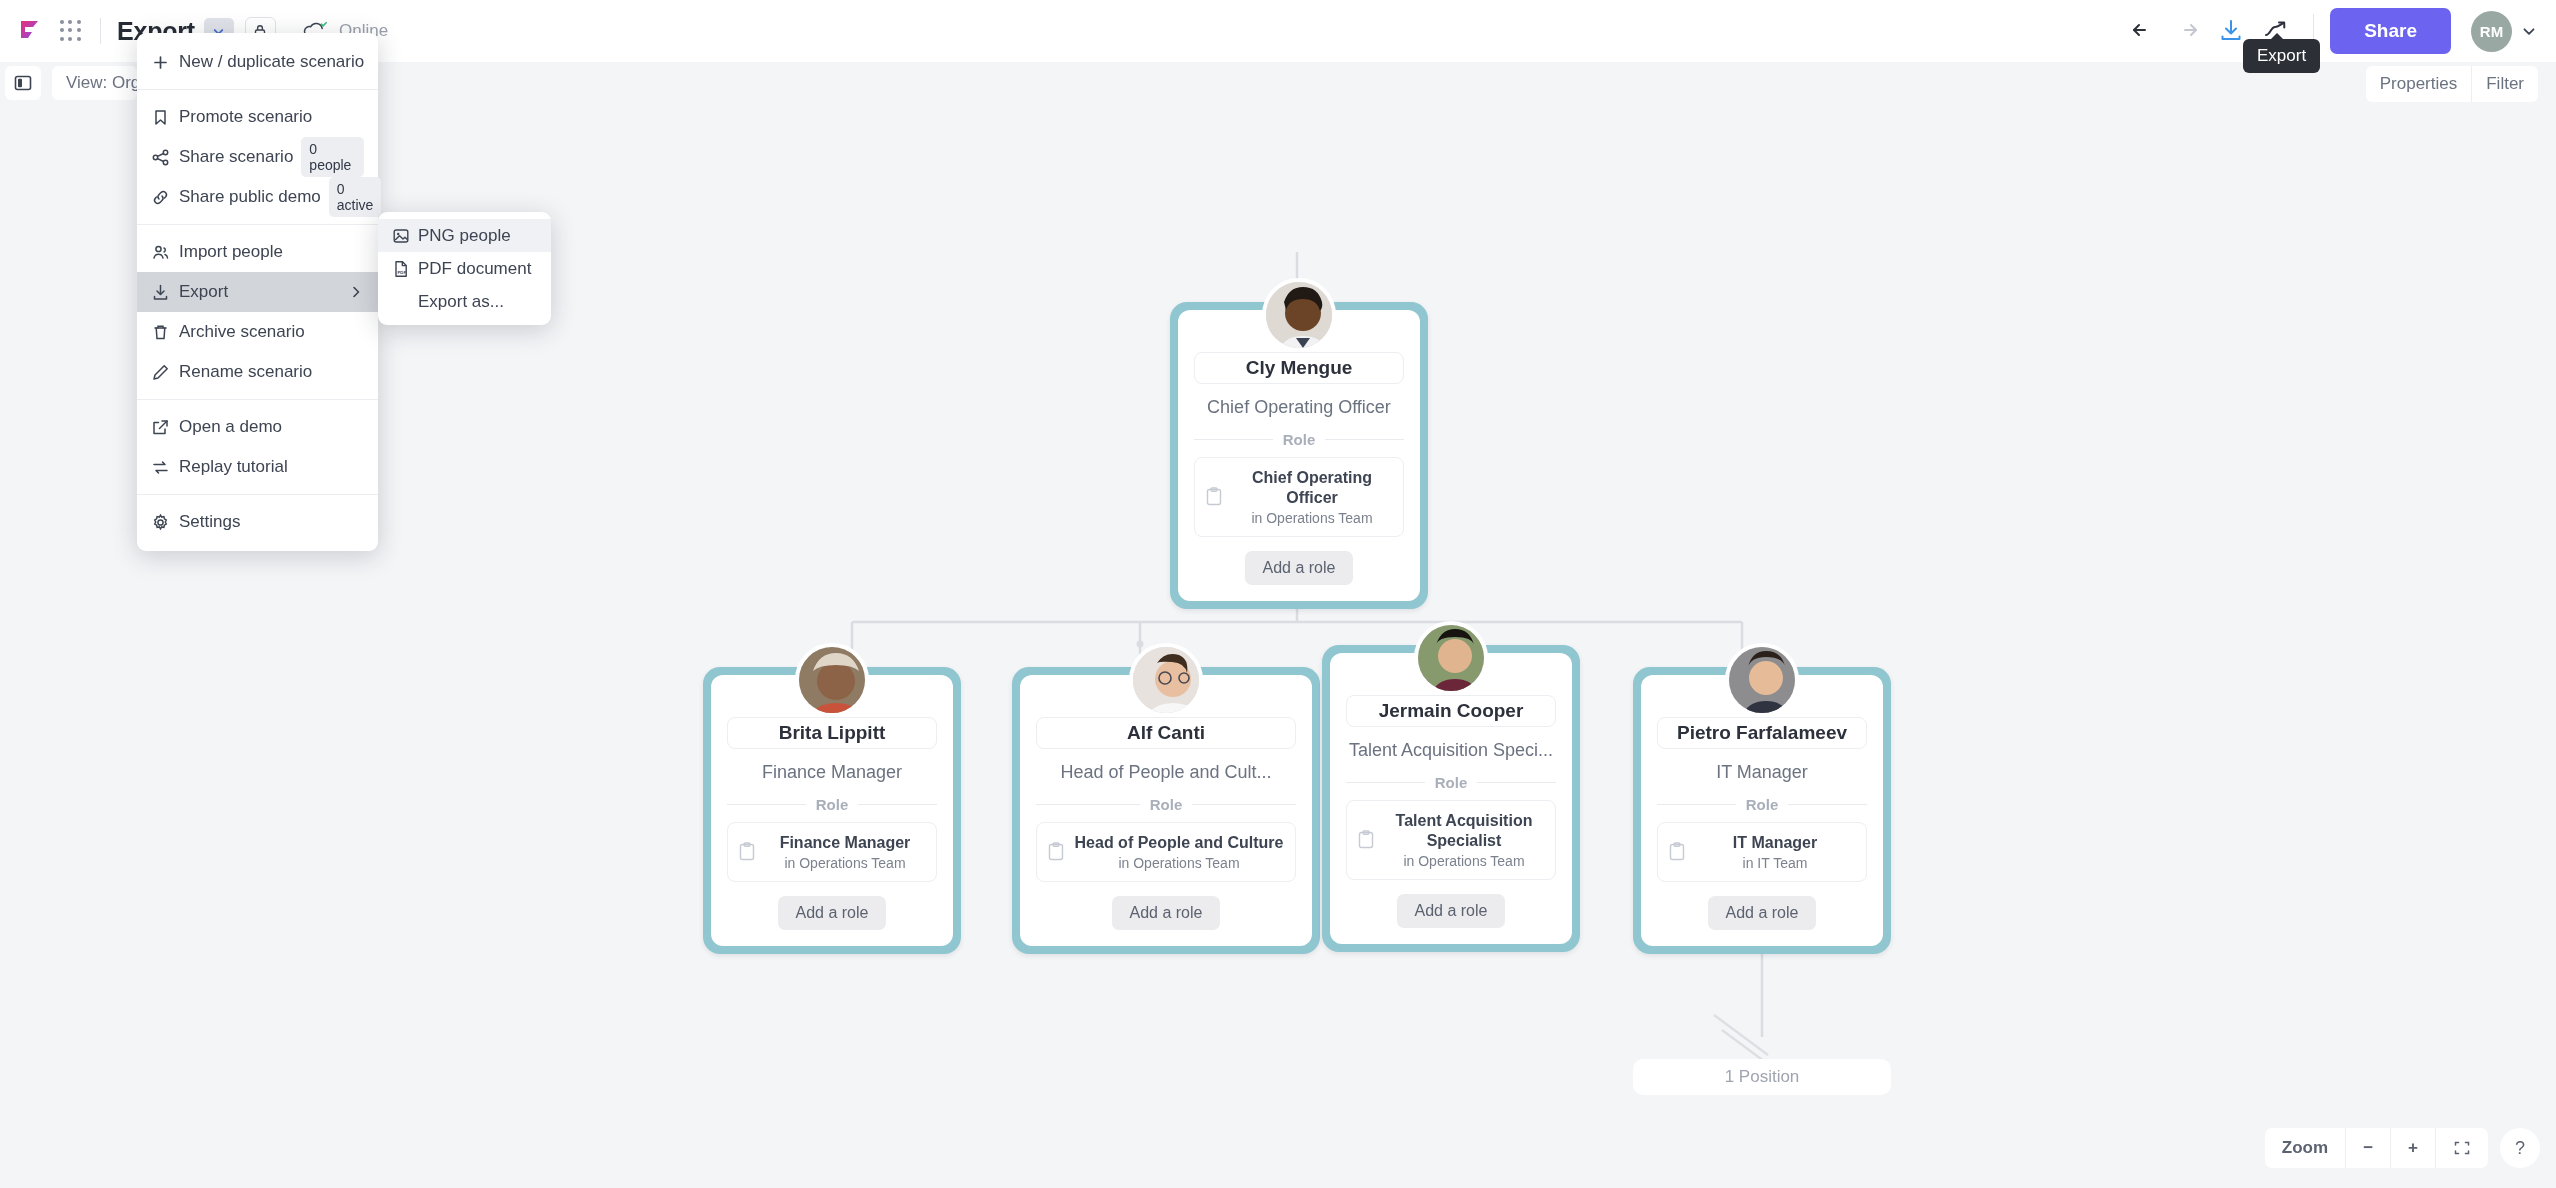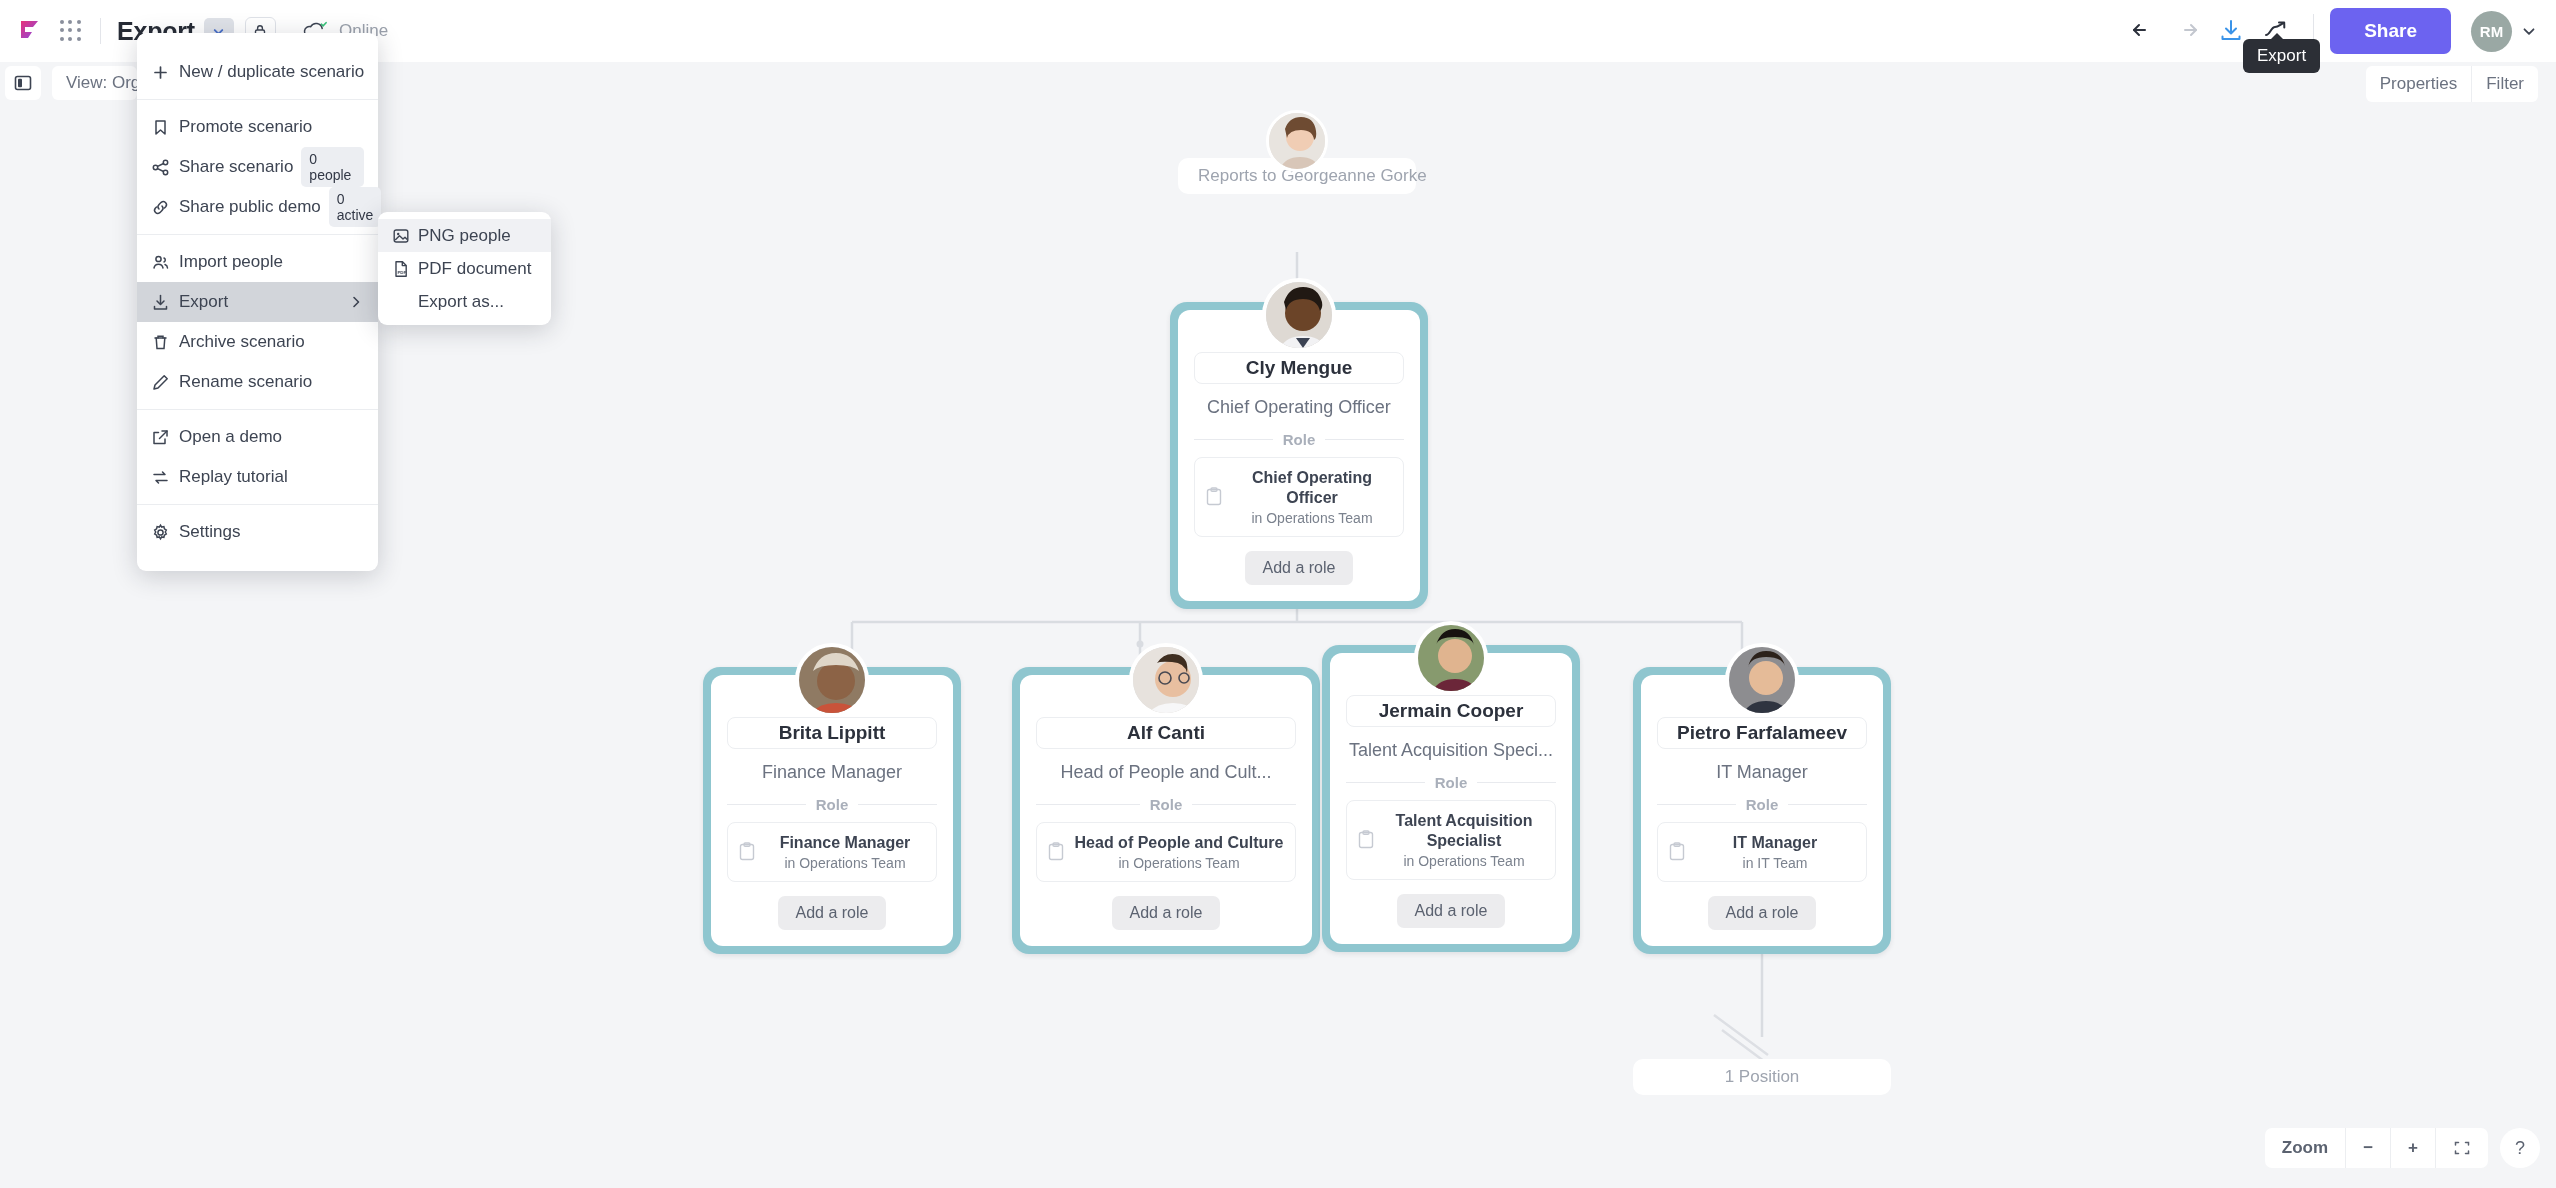--- a/index.html
+++ b/index.html
@@ -83,21 +83,21 @@
   }
   .right-chips { position:absolute; right: 18px; top: 4px; display:flex; background:#fff; border-radius:6px; overflow:hidden;}
   .right-chips div { font-size:17px; color:#6b7280; padding: 8px 14px; cursor:pointer; }
   .right-chips div + div { border-left: 1px solid #eceef1; }
 
   
   .menu {
     position: absolute; left: 137px; top: 33px; width: 241px;
     background: #fff; border-radius: 9px;
     box-shadow: 0 5px 26px rgba(30,35,50,0.20);
-    padding: 19px 0; z-index: 80;
+    padding: 9px 0; z-index: 80;
   }
   .menu-item {
     display:flex; align-items:center; height: 40px; padding: 0 14px;
     font-size: 17px; color: #3d4452; cursor: pointer; position: relative;
   }
   .menu-item .mi-ico { width: 28px; flex: 0 0 28px; display:flex; align-items:center; }
   .menu-item .mi-label { flex: 1; white-space: nowrap; }
   .menu-item.active { background: #d2d5da; }
   .menu-sep { height:1px; background:#ebedf0; margin: 7px 0; }
   .badge {
@@ -306,31 +306,20 @@
       <path d="M1714 953 L1768 993"></path>
       <path d="M1722 968 L1776 1008"></path>
     </g>
     <g fill="#d9dce1">
       <circle cx="1297" cy="540" r="3.5"></circle>
       <circle cx="1140" cy="582" r="3.5"></circle>
       <circle cx="1452" cy="582" r="3.5"></circle>
     </g>
   </svg>
 
-  <div class="ghost-node" style="left:1178px; top:48px; width:238px;">
-    <div class="ghost-av" style="width:62px;height:62px;">
-      <svg viewBox="0 0 62 62" width="62" height="62">
-        <rect width="62" height="62" fill="#e8e4df"></rect>
-        <circle cx="31" cy="24" r="14" fill="#f0cdb4"></circle>
-        <path d="M16 16 q4 -12 16 -12 q13 0 15 14 q1 7 -2 9 q-1 -10 -13 -10 q-12 0 -14 8 Z" fill="#6e4b32"></path>
-        <path d="M10 62 q2 -18 21 -18 q19 0 21 18 Z" fill="#d8c6b8"></path>
-      </svg>
-    </div>
-    <div class="ghost-pill">Reports to Georgeanne Gorke</div>
-  </div>
 
   <div class="card" style="left:1170px; top:240px; width:258px;">
     <div class="card-av">
       <svg viewBox="0 0 74 74" width="74" height="74">
         <rect width="74" height="74" fill="#ded9d3"></rect>
         <circle cx="37" cy="31" r="18" fill="#6b4428"></circle>
         <path d="M18 20 q5 -15 19 -15 q15 0 19 15 q1 6 -2 9 q-3 -12 -17 -12 q-14 0 -17 11 Z" fill="#211913"></path>
         <path d="M12 74 q3 -20 25 -20 q22 0 25 20 Z" fill="#f2f2f4"></path>
         <path d="M30 56 l7 10 l7 -10 Z" fill="#3b4252"></path>
       </svg>

